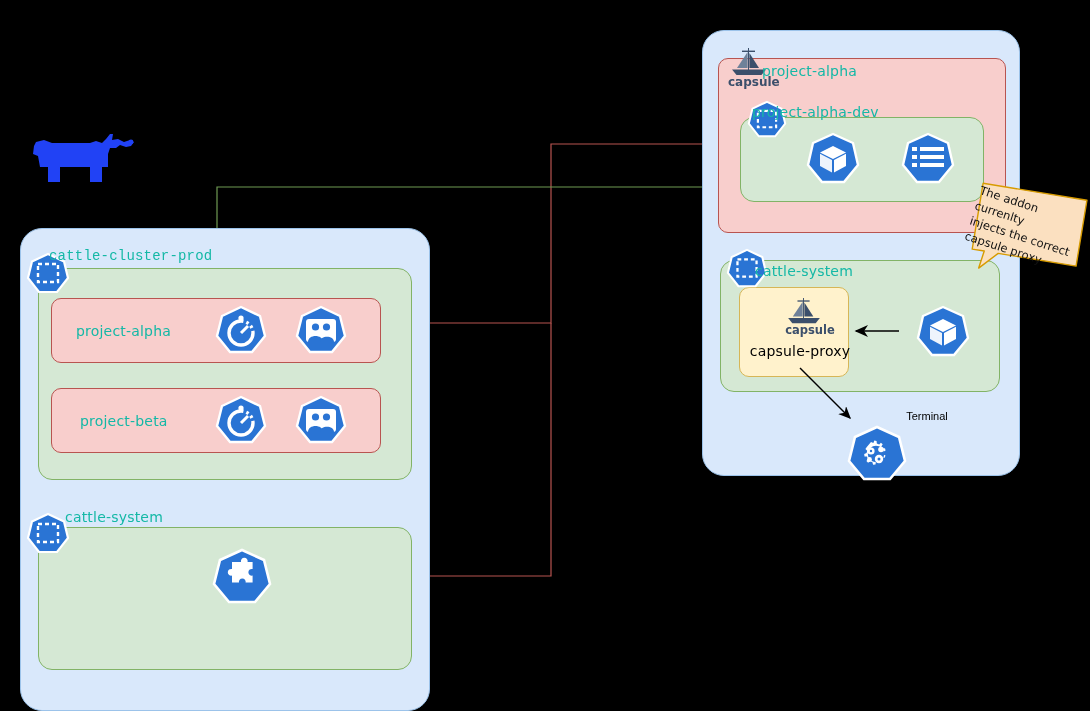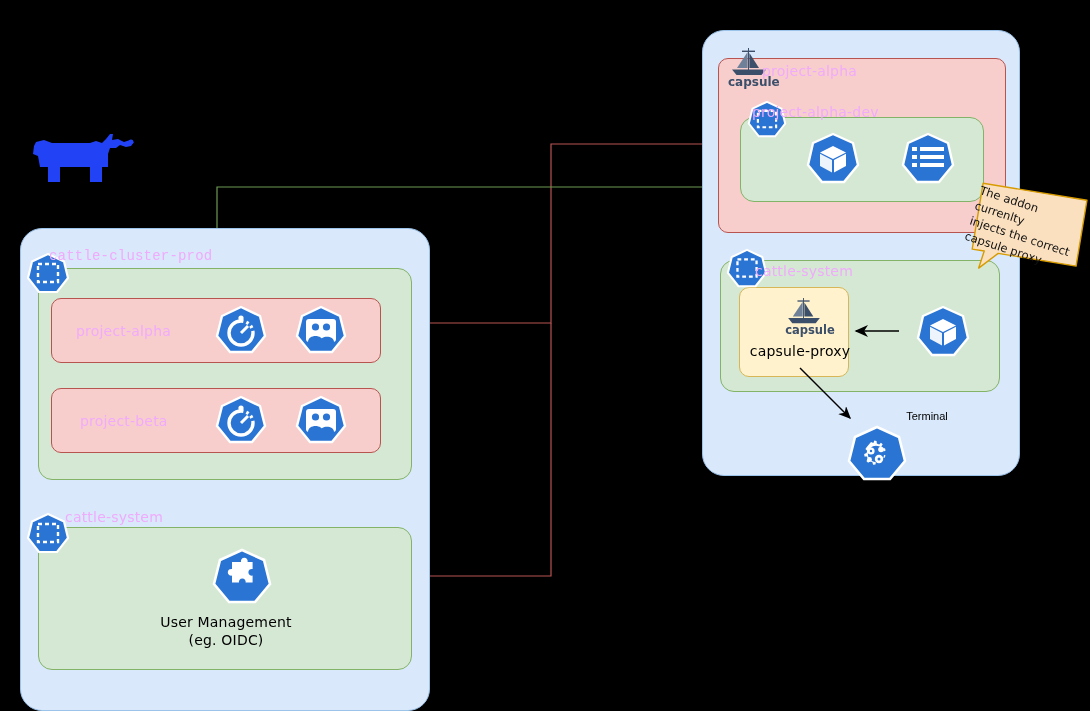--- a/index.html
+++ b/index.html
@@ -1,21 +1,21 @@
 <!DOCTYPE html>
 <html><head>
 <meta charset="utf-8">
 <style>
   html,body{margin:0;padding:0;background:#000;}
   body{
     width:1090px;height:711px;position:relative;overflow:hidden;
     font-family:"DejaVu Sans", sans-serif;
   }
   #canvas{position:absolute;inset:0;width:1090px;height:711px;}
-  .lbl{position:absolute;font-family:"DejaVu Sans",sans-serif;color:#f0abfc;white-space:pre;}
+  .lbl{position:absolute;font-family:"DejaVu Sans",sans-serif;color:#14b8a6;white-space:pre;}
   .hand{font-size:14px;letter-spacing:.2px;}
   .plain{font-family:"Liberation Sans",sans-serif;font-size:11px;margin-top:48px;}
   .box{position:absolute;box-sizing:border-box;}
   .cluster{background:#d9e8fb;border:1px solid #9cc3ea;border-radius:22px;}
   .green{background:#d5e8d4;border:1px solid #82b366;border-radius:14px;}
   .red{background:#f8cecc;border:1px solid #b85450;border-radius:10px;}
   .yellow{background:#fff2cc;border:1px solid #d6b656;border-radius:10px;}
   .icon{position:absolute;margin-left:16px;}
   .ctr{position:absolute;text-align:center;}
   svg{display:block;overflow:visible;}
@@ -127,24 +127,20 @@
   <div class="lbl hand" style="left:65px;top:509px;z-index:6;">cattle-system</div>
   <div class="box green" style="left:38px;top:527px;width:374px;height:143px;z-index:3;"></div>
 
   <div class="icon" style="left:196px;top:548px;z-index:6;">
     <svg width="60" height="60" viewBox="0 0 60 60">
       <polygon points="30,2 52,12 58,36 43,54 17,54 2,36 8,12" fill="#2a74d4" stroke="#fff" stroke-width="2.6"></polygon>
       <path fill="#fff" d="M24,14 h5 a3.4,3.4 0 1,1 6.6,0 h5 v7 a3.4,3.4 0 1,0 0,6.6
             v7 h-7 a3.4,3.4 0 1,0 -6.6,0 h-7 v-7 a3.4,3.4 0 1,1 0,-6.6 v-7 z"></path>
     </svg>
   </div>
-  <div class="ctr hand" style="left:126px;top:613px;width:200px;line-height:18px;z-index:6;">
-    <div>User Management</div>
-    <div>(eg. OIDC)</div>
-  </div>
 
   <div class="box cluster" style="left:702px;top:30px;width:318px;height:446px;z-index:2;"></div>
 
   <div class="icon" style="left:712px;top:47px;z-index:7;text-align:center;width:48px;">
     <svg width="42" height="30" viewBox="0 0 42 30">
       <path fill="#3b4f6b" d="M20,1 L21,1 L21,23 L20,23 Z"></path>
       <path fill="#6f8199" d="M19.6,5 L19.6,21 L9,21 Z"></path>
       <path fill="#3b4f6b" d="M21.4,6 L21.4,21 L31,21 Z"></path>
       <path fill="#3b4f6b" d="M14,3.6 h13 v1.4 h-13 z"></path>
       <path fill="#3b4f6b" d="M4,22.5 h34 l-4.5,5.5 h-25 Z"></path>

